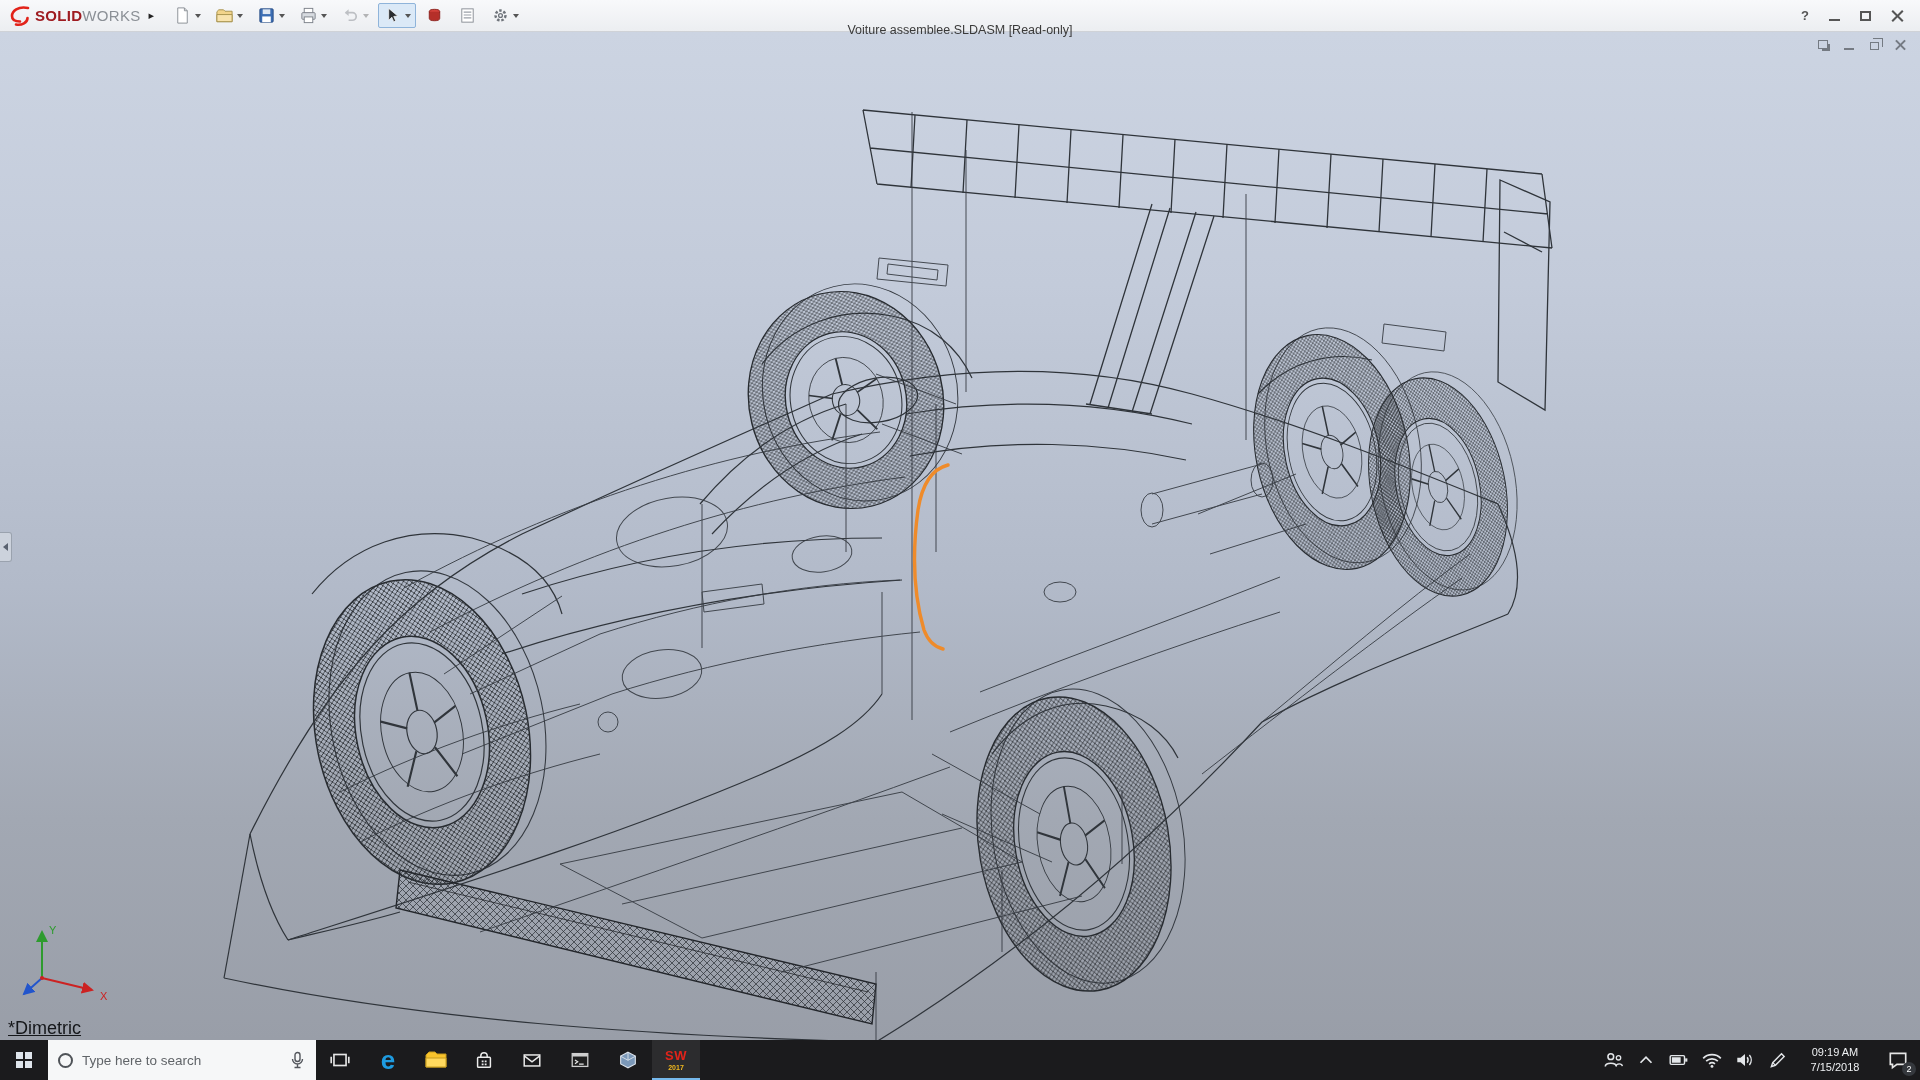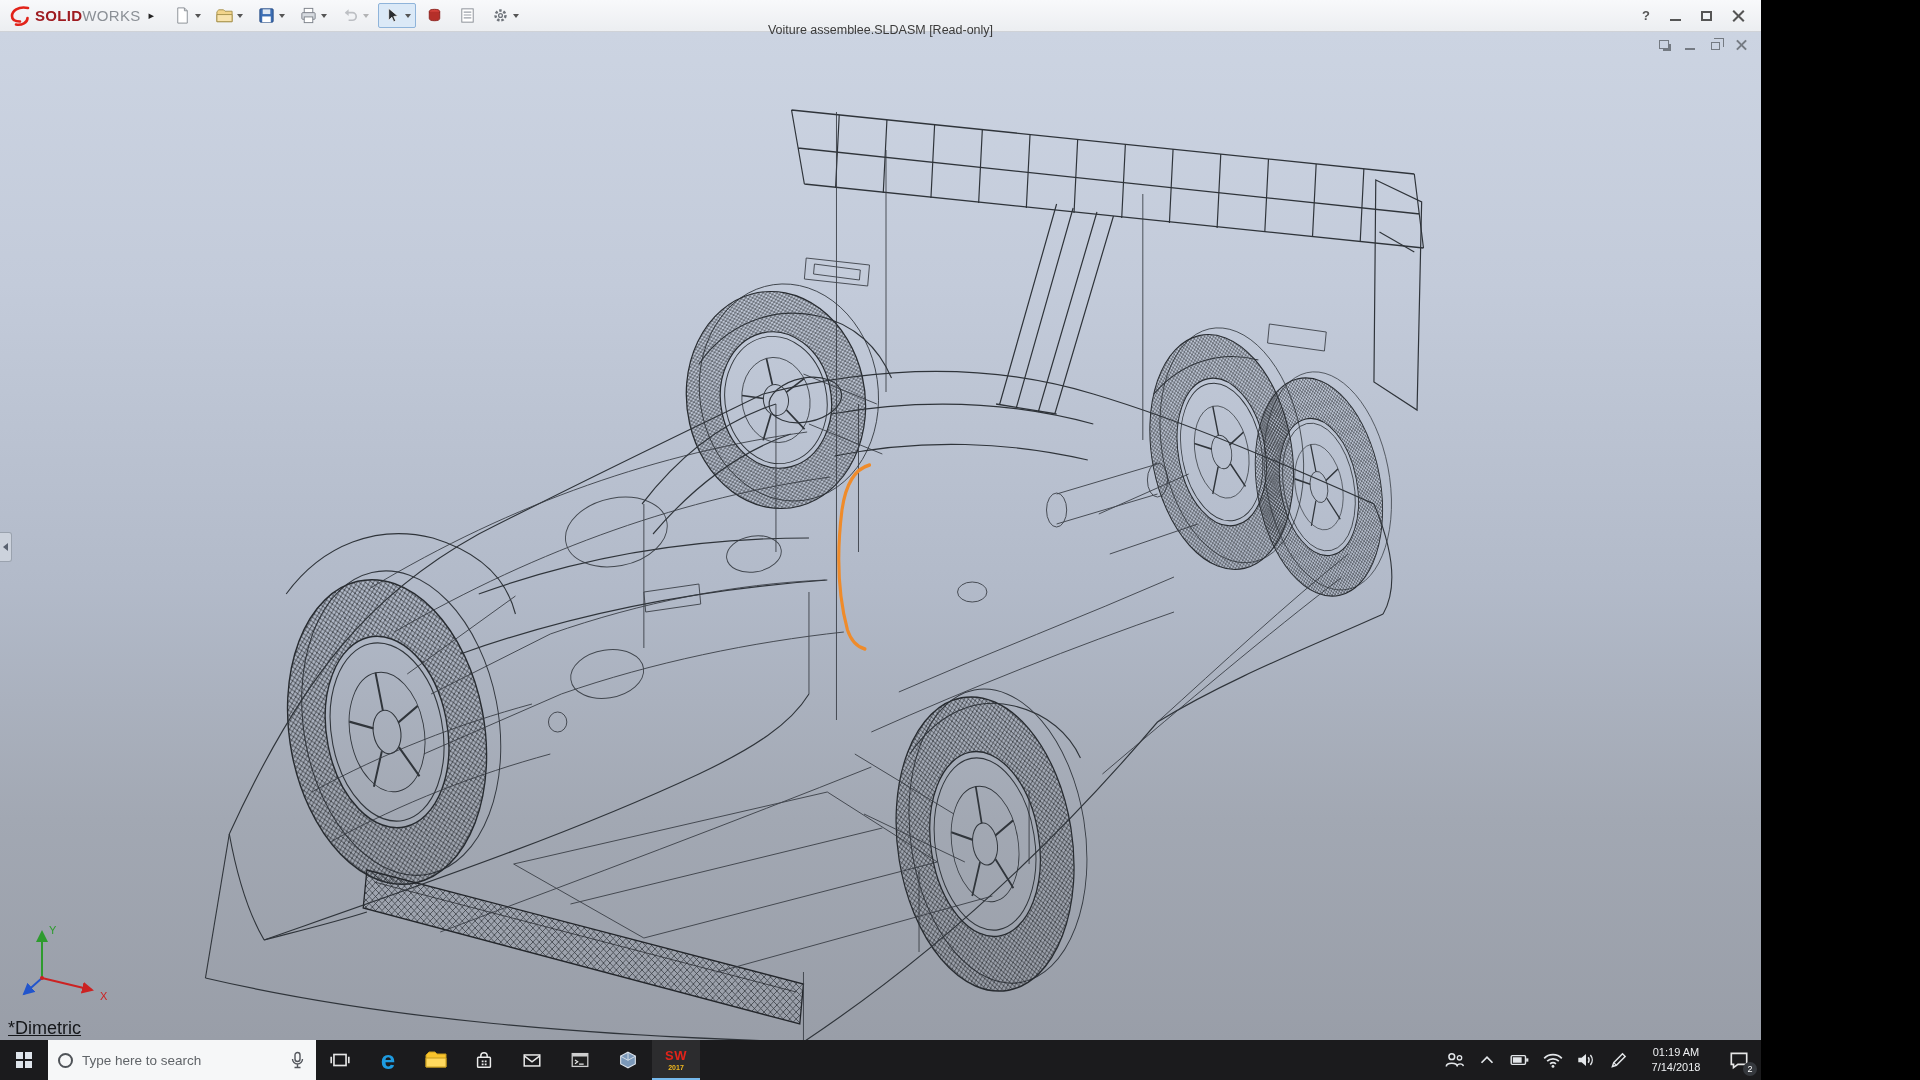--- a/index.html
+++ b/index.html
@@ -1,17 +1,17 @@
 <!DOCTYPE html>
 <html><head>
 <meta charset="utf-8">
 <style>
   * { box-sizing: border-box; margin: 0; padding: 0; }
   body { margin: 0; background: #000; font-family: "Liberation Sans", sans-serif; }
-  .screen { position: relative; width: 1761px; height: 1080px; overflow: hidden; background: #9aa0ab; }
+  .screen { position: relative; width: 1920px; height: 1080px; overflow: hidden; background: #9aa0ab; }
 
   
   .titlebar { position: absolute; top: 0; left: 0; right: 0; height: 32px;
     background: linear-gradient(#f8f9fb, #eceef1); border-bottom: 1px solid #cfd2d7;
     display: flex; align-items: center; padding: 0 8px; z-index: 5; }
   .brand { display: flex; align-items: center; gap: 3px; }
   .logo-mark { width: 24px; height: 24px; }
   .brand-solid { font-weight: bold; color: #9e1b20; font-size: 15px; letter-spacing: .3px; }
   .brand-works { color: #8b9096; font-size: 15px; letter-spacing: .3px; }
   .expand { color: #222; font-size: 11px; margin: 0 14px 0 8px; }
@@ -412,22 +412,22 @@
     </div>
 
     <div class="tray-cell">
       <svg class="ticon" viewBox="0 0 20 20">
         <path d="M4,16 l1.2,-3.6 8,-8 2.4,2.4 -8,8 z" fill="none" stroke="#e3e6e9" stroke-width="1.3"></path>
         <path d="M5.2,12.4 l2.4,2.4" stroke="#e3e6e9" stroke-width="1.1"></path>
       </svg>
     </div>
 
     <div class="clock">
-      <div>01:19 AM</div>
-      <div>7/14/2018</div>
+      <div>09:19 AM</div>
+      <div>7/15/2018</div>
     </div>
 
     <div class="tb-cell action">
       <svg class="ticon" viewBox="0 0 20 20">
         <path d="M3,4 h14 v10 h-8 l-4,3 v-3 h-2 z" fill="none" stroke="#e6e6e6" stroke-width="1.5"></path>
       </svg>
       <span class="badge">2</span>
     </div>
   </footer>
 

